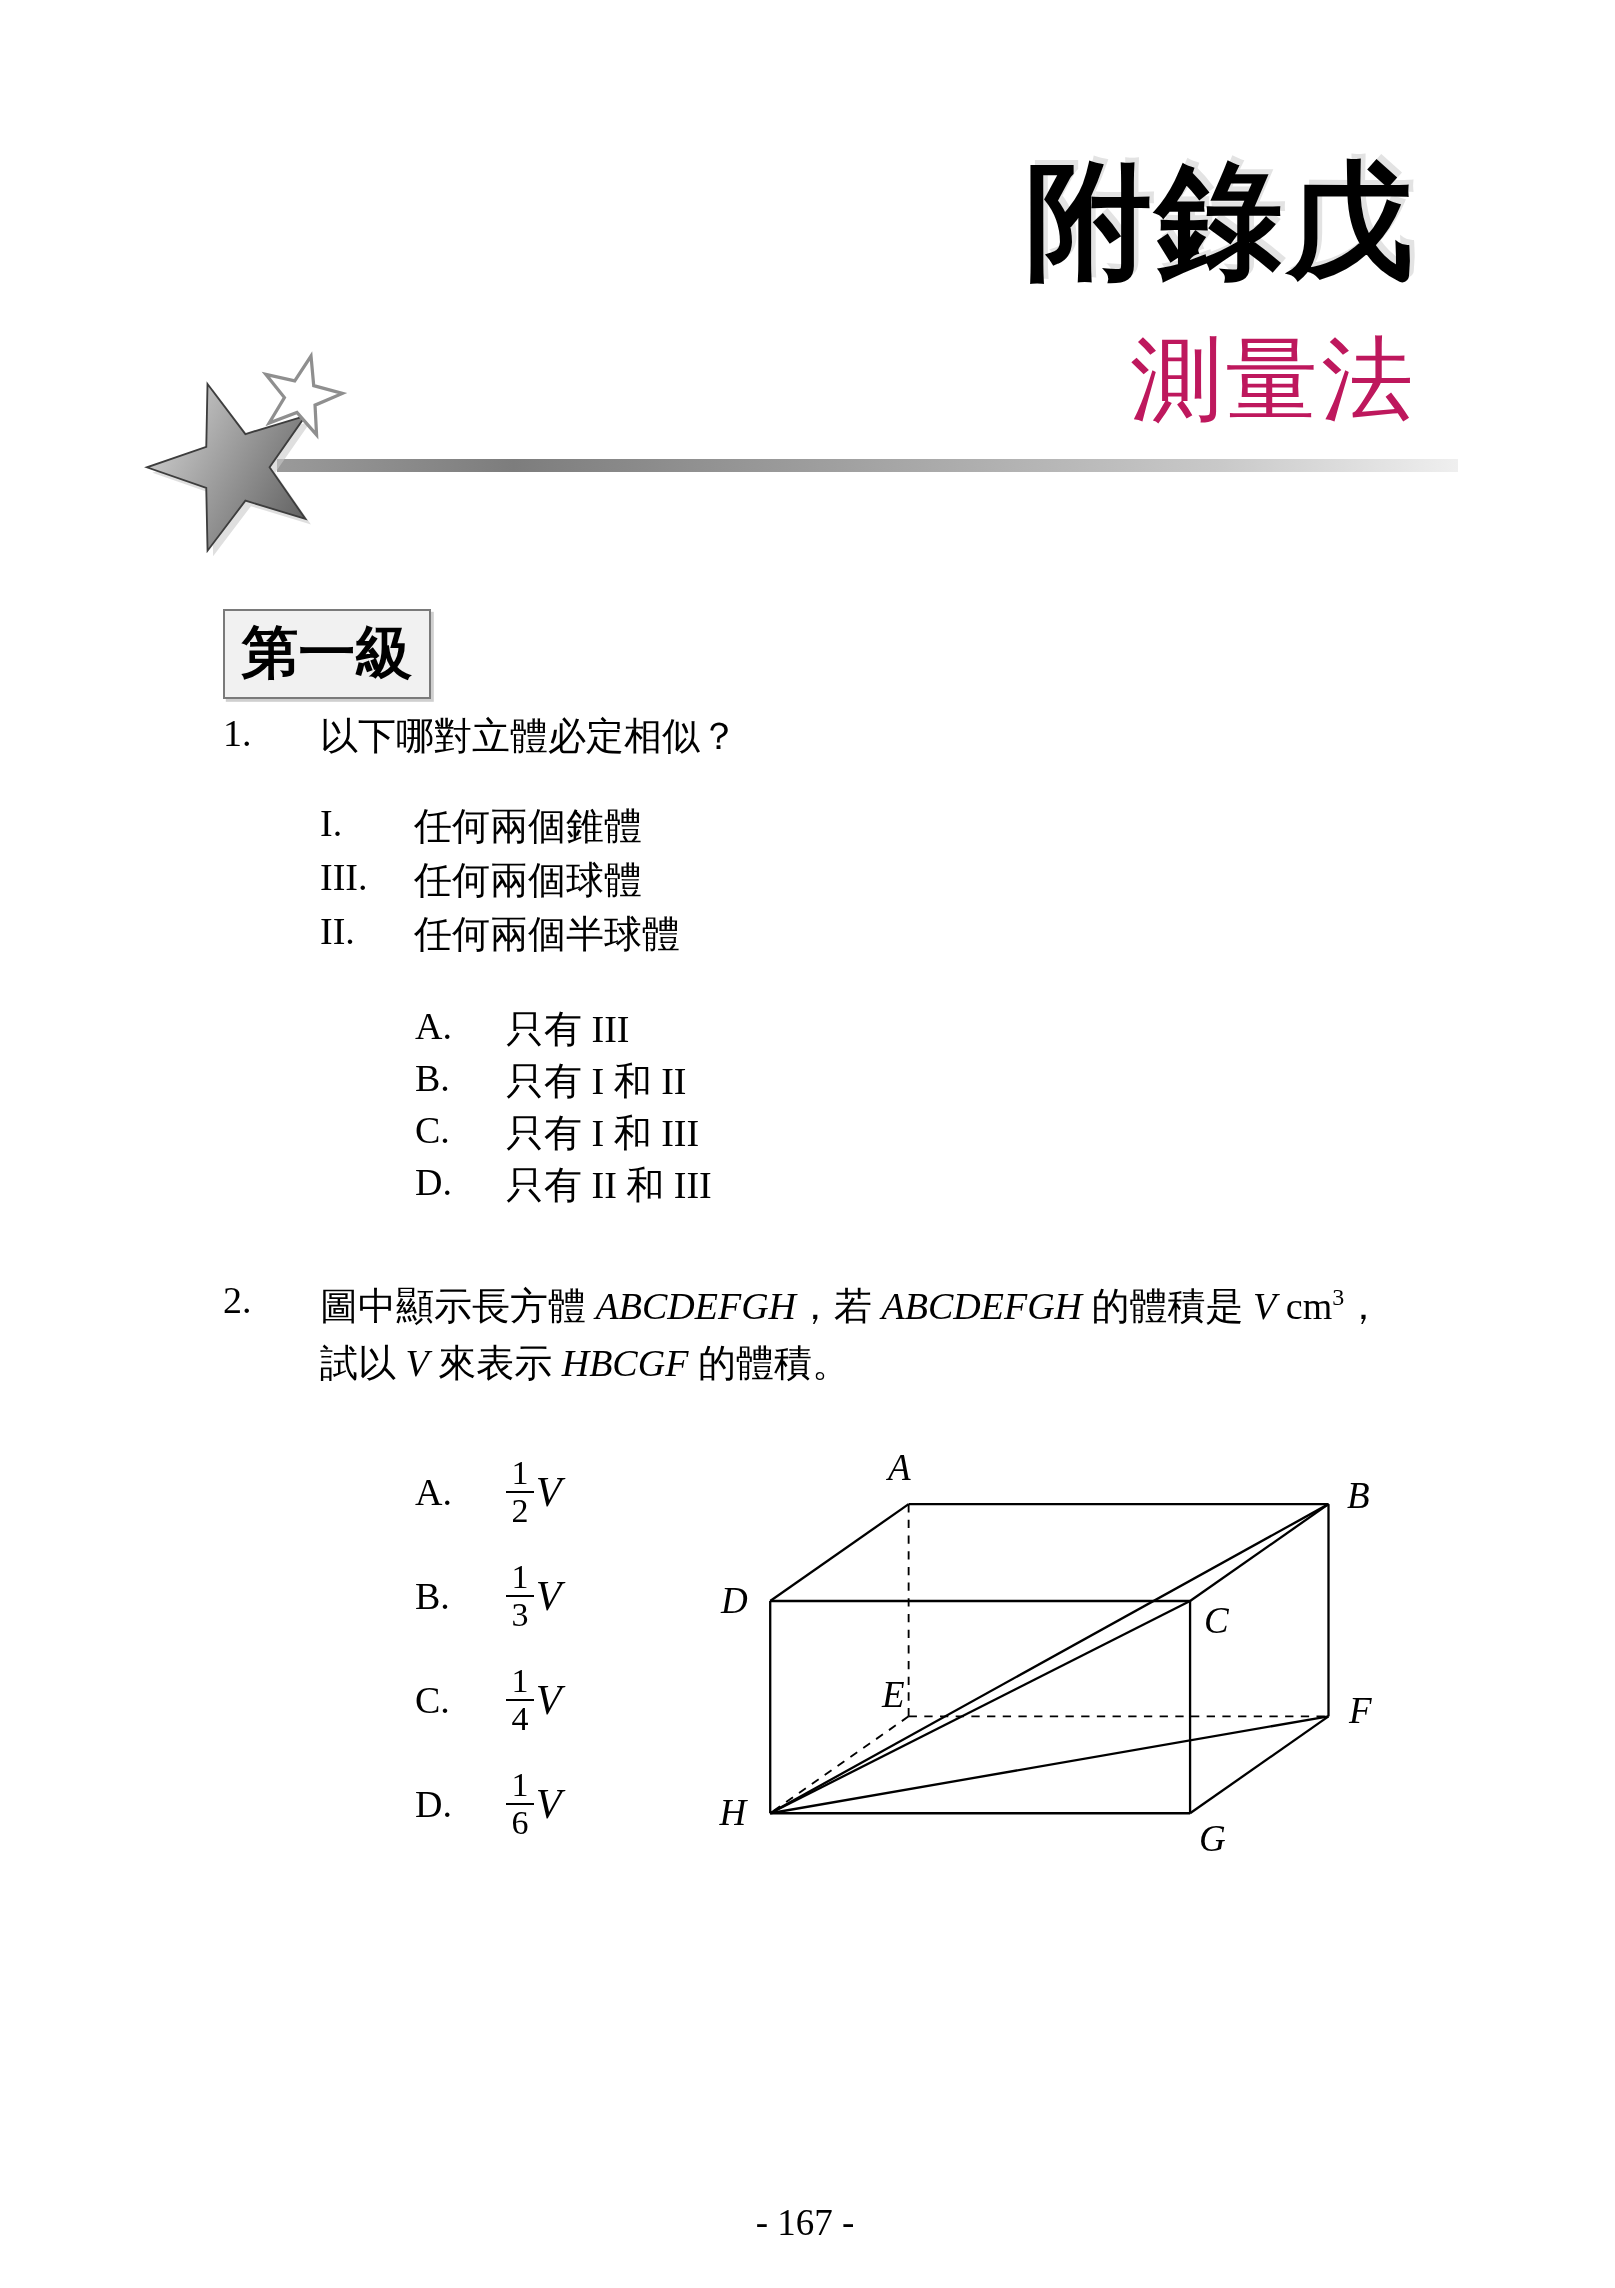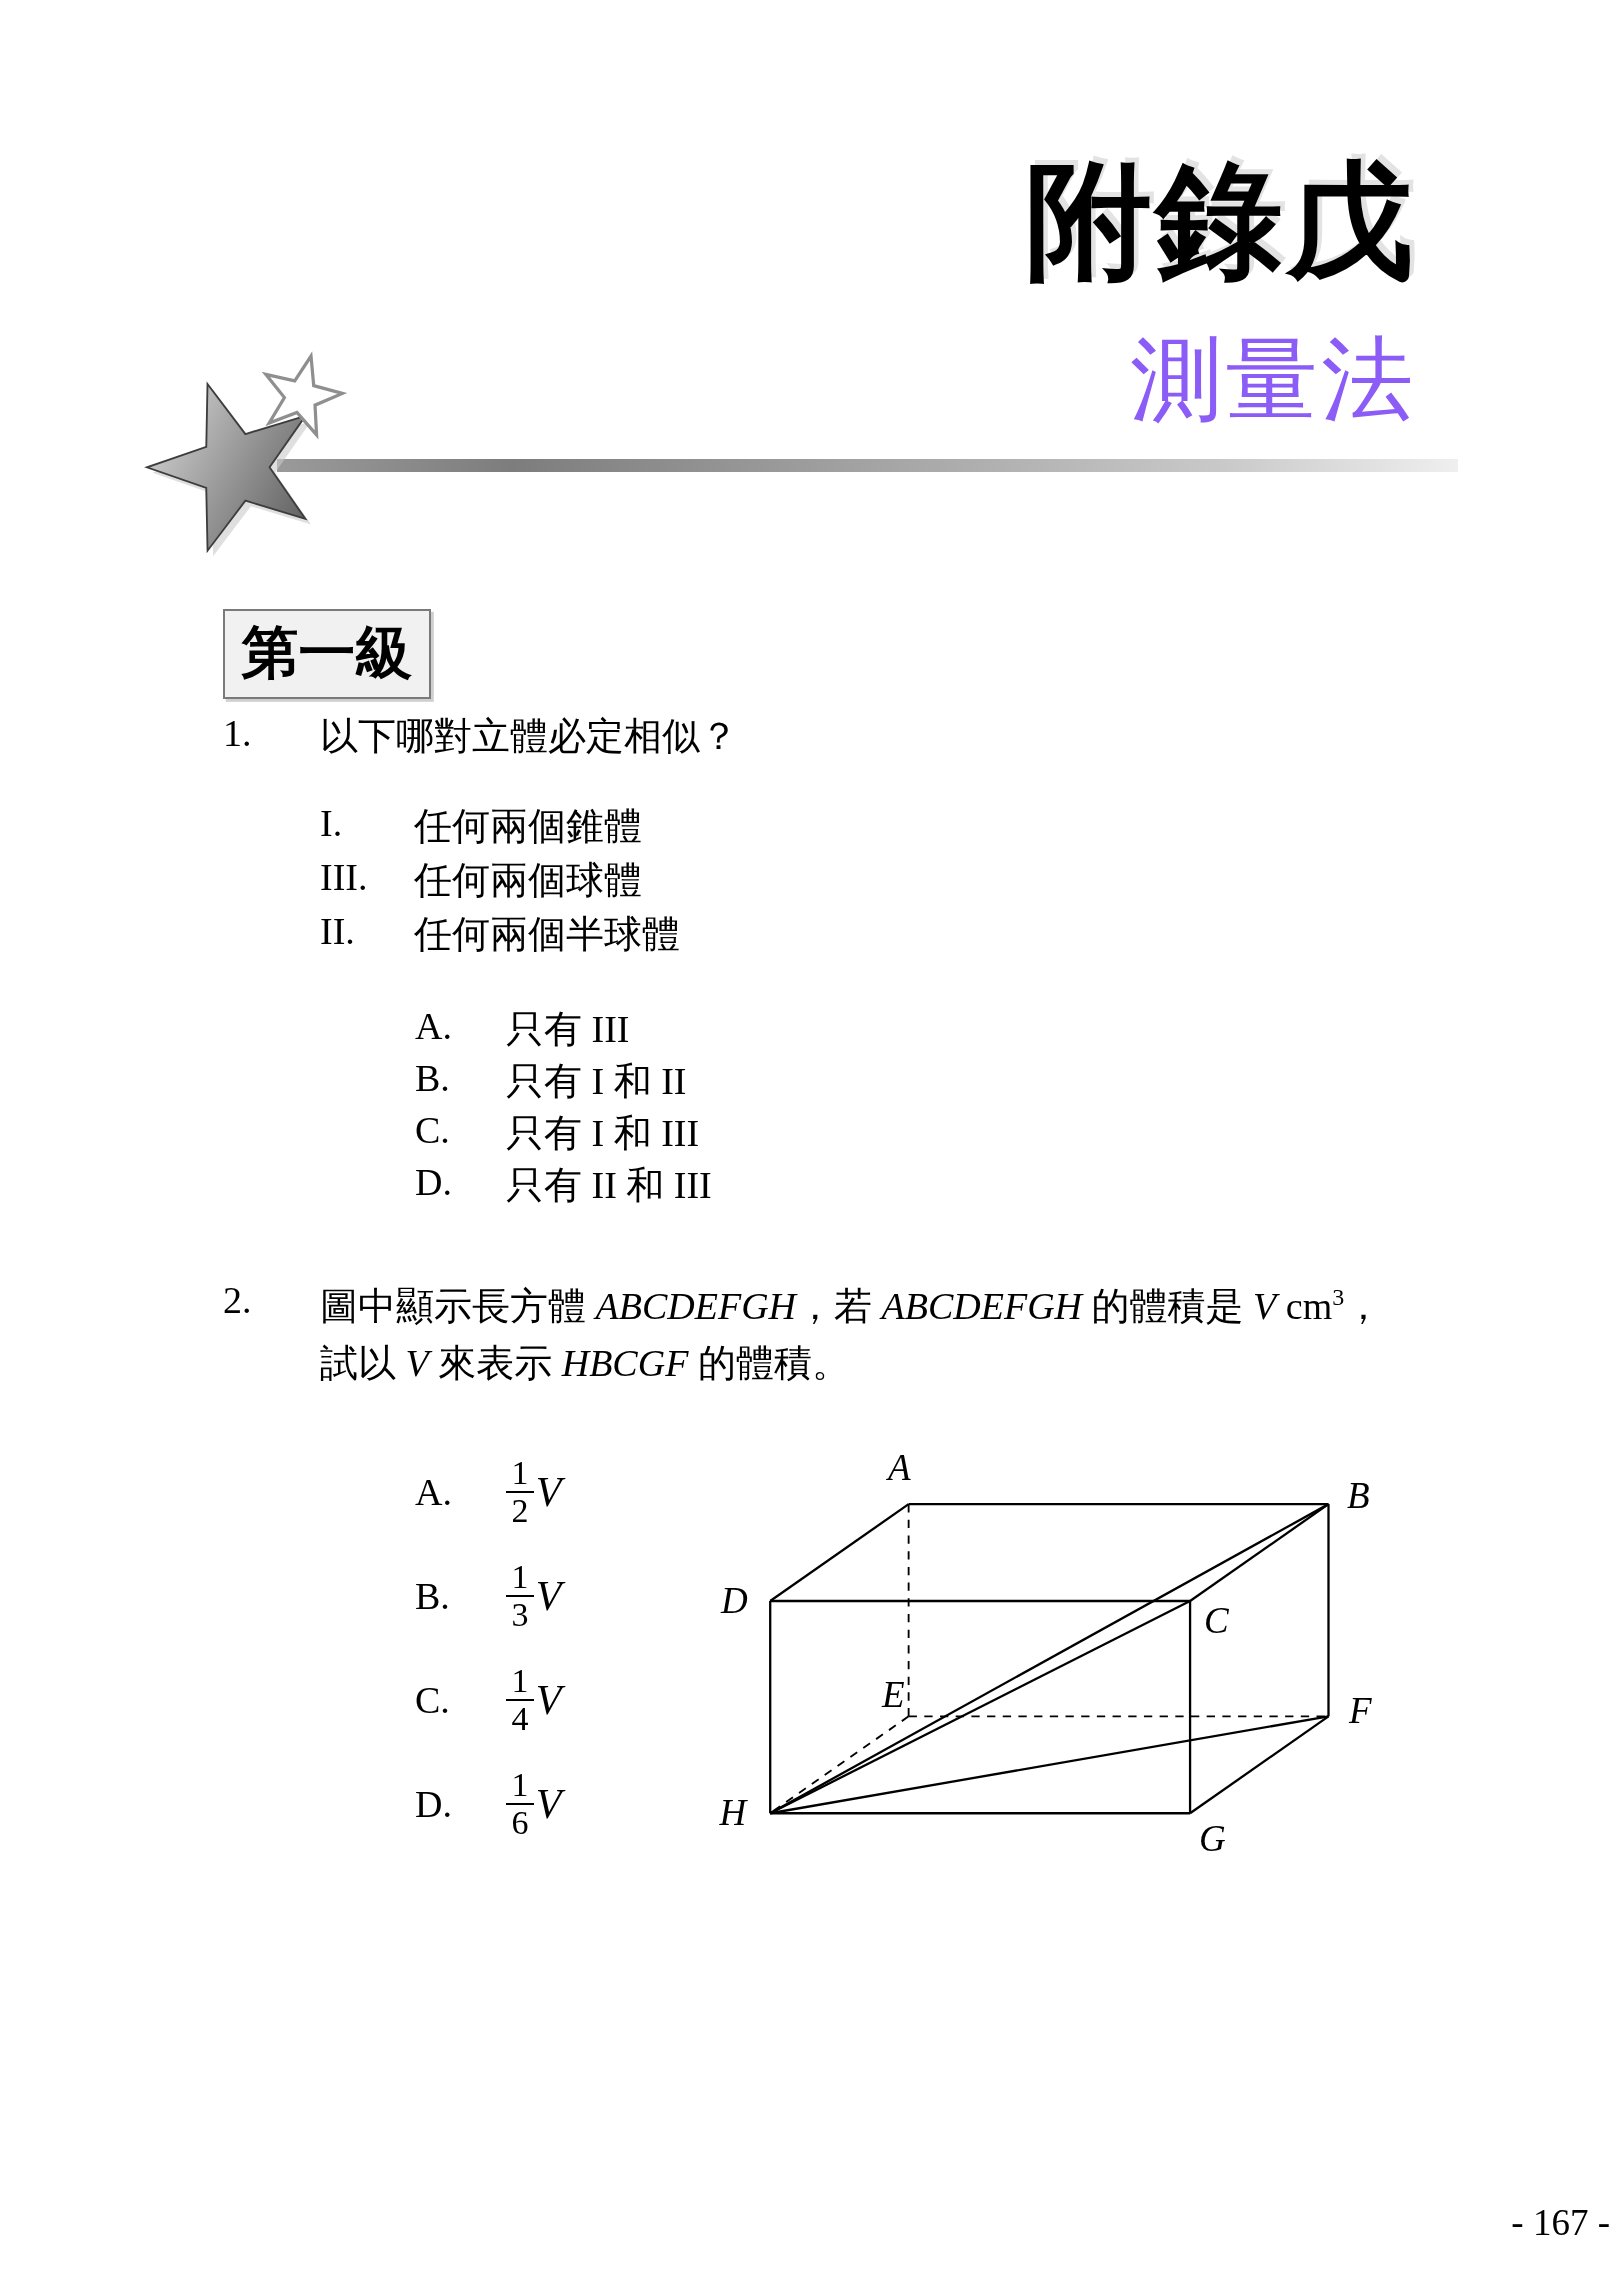--- a/index.html
+++ b/index.html
@@ -19,21 +19,21 @@
     font-family:"DejaVu Sans","Liberation Sans",sans-serif;
     letter-spacing:3.7px;
     color:#000;
     text-shadow:4.6px -4.6px 0 #e3e3e3;
     white-space:nowrap;
   }
   .subtitle {
     position:absolute; top:318px; right:198px;
     font-size:92px; font-weight:400;
     font-family:Liberation Sans, sans-serif;
-    color:#8b5cf6;
+    color:#be185d;
     letter-spacing:3.7px;
     white-space:nowrap;
   }
   .header-bar {
     position:absolute; left:277px; top:459px;
     width:1181px; height:13px;
     background:linear-gradient(to right,#9a9a9a 0%,#7d7d7d 20%,#c9c9c9 80%,#efefef 100%);
     z-index:0;
   }
   .stars { position:absolute; left:111px; top:351px; width:249px; height:217px; z-index:1; }
@@ -80,21 +80,21 @@
   .diagram { position:absolute; left:701px; top:1444px; width:729px; height:434px; }
   .diagram svg { position:absolute; left:0; top:0; }
   .vlabel {
     position:absolute;
     font-style:italic; font-size:37px;
     font-family:"Liberation Serif","DejaVu Serif",serif;
   }
 
   .page-number {
     position:absolute; left:0; top:2201px; width:1610px;
-    text-align:right; font-size:37px;
+    text-align:center; font-size:37px;
   }
 </style>
 </head>
 <body>
 
 <div class="page">
 
   <div class="title">附錄戊</div>
   <div class="subtitle">測量法</div>
   <div class="header-bar"></div>

